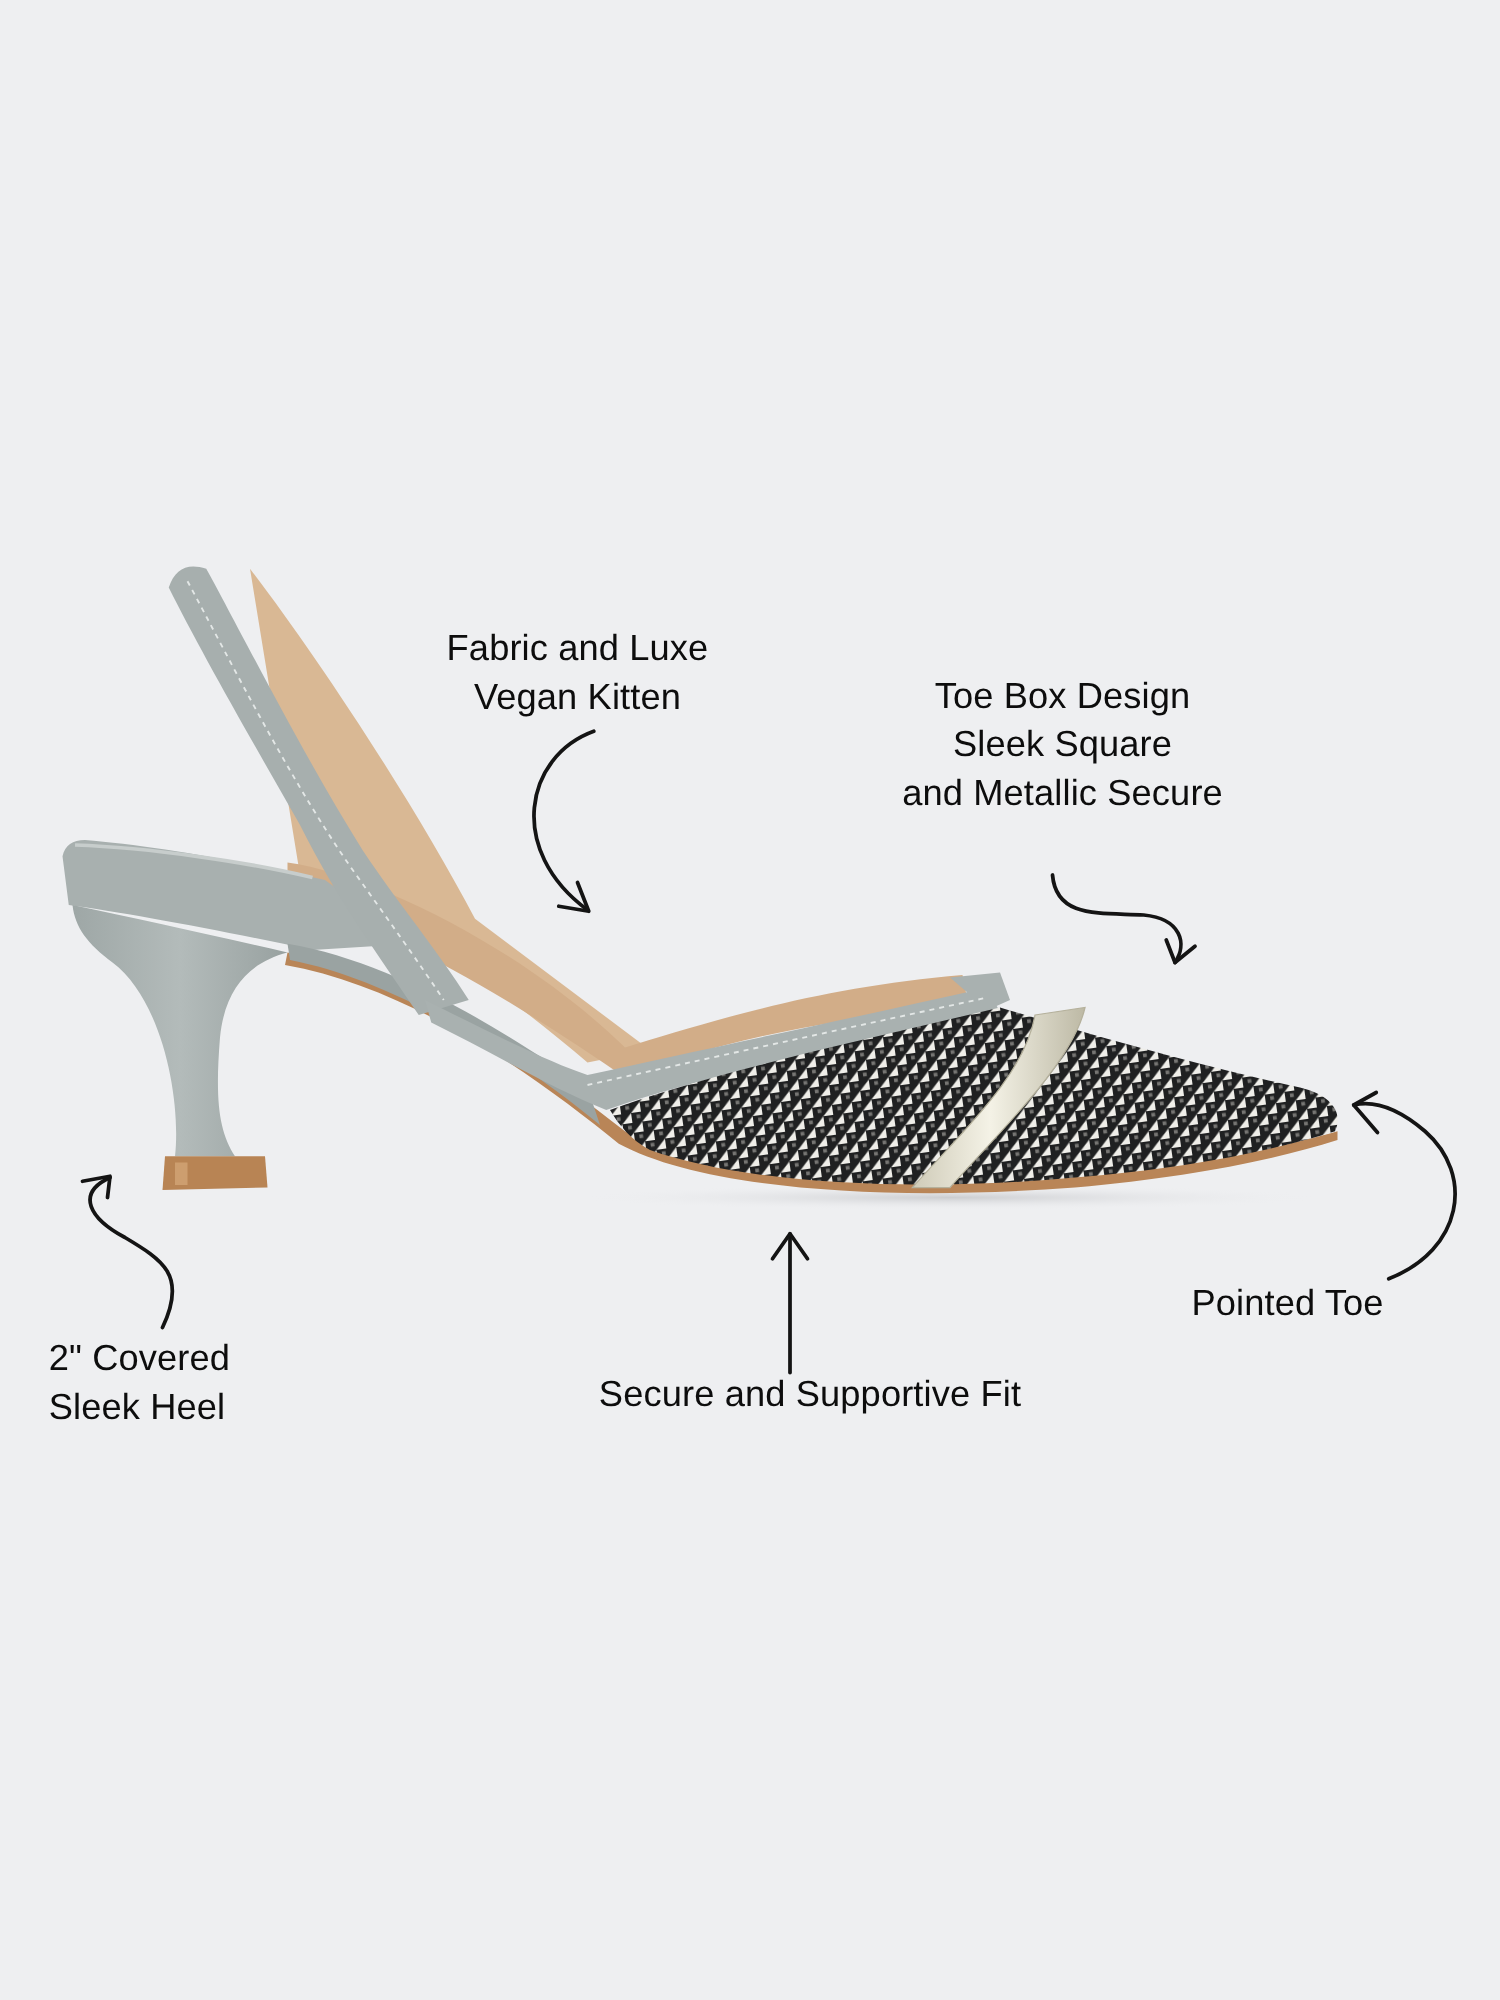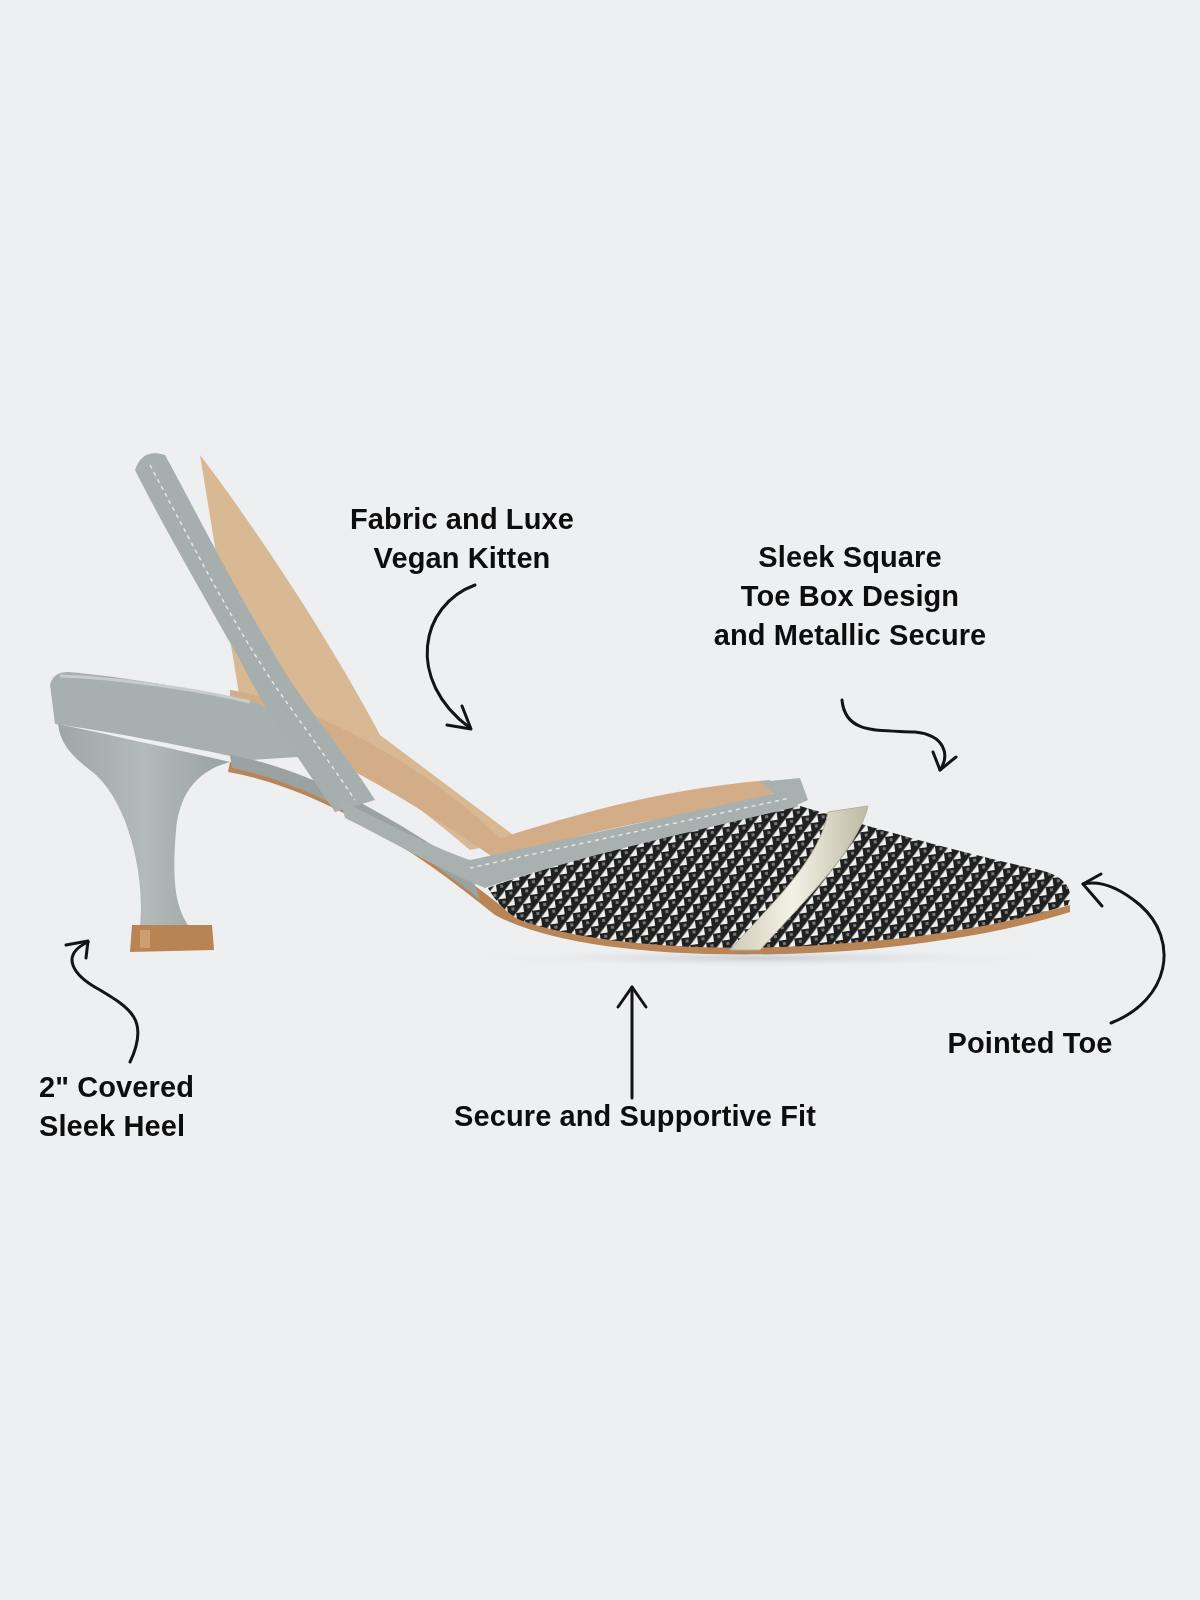--- a/index.html
+++ b/index.html
@@ -7,33 +7,33 @@
     width: 1200px; height: 1600px;
     background: #eeeff1;
     position: relative;
     overflow: hidden;
     font-family: "Liberation Sans", "DejaVu Sans", sans-serif;
   }
   .canvas { position: absolute; left: 0; top: 0; width: 1200px; height: 1600px; }
   .label {
     position: absolute;
     color: #0d0d0d;
-    font-weight: 700;
+    font-weight: 400;
     font-size: 29px;
     line-height: 39px;
     text-align: center;
     letter-spacing: 0.1px;
     white-space: nowrap;
   }
   .label span { display: block; }
   .label.left { text-align: left; }
   #lbl-fabric   { left: 330px; top: 500px; width: 264px; }
   #lbl-sleek    { left: 690px; top: 538px; width: 320px; }
   #lbl-heel     { left: 39px;  top: 1068px; text-align: left; }
-  #lbl-secure   { left: 434px; top: 1097px; width: 402px; }
+  #lbl-secure   { left: 447px; top: 1097px; width: 402px; }
   #lbl-toe      { left: 935px; top: 1024px; width: 190px; }
   svg { position: absolute; left: 0; top: 0; }
 </style>
 </head>
 <body>
 
 <div class="canvas">
 
   <svg width="1200" height="1600" viewBox="0 0 1200 1600">
     <defs>
@@ -108,22 +108,22 @@
       <path d="M1101 874 L 1083 884 L 1102 906"></path>
     </g>
   </svg>
 
   <div class="label" id="lbl-fabric">
     <span>Fabric and Luxe</span>
     <span>Vegan Kitten</span>
   </div>
 
   <div class="label" id="lbl-sleek">
+    <span>Toe Box Design</span>
     <span>Sleek Square</span>
-    <span>Toe Box Design</span>
     <span>and Metallic Secure</span>
   </div>
 
   <div class="label left" id="lbl-heel">
     <span>2" Covered</span>
     <span>Sleek Heel</span>
   </div>
 
   <div class="label" id="lbl-secure">
     <span>Secure and Supportive Fit</span>

